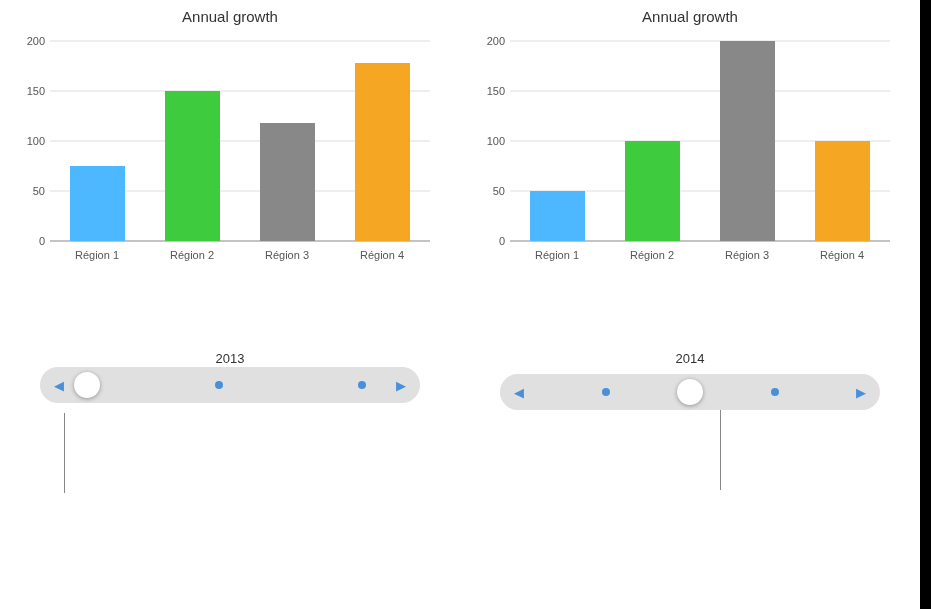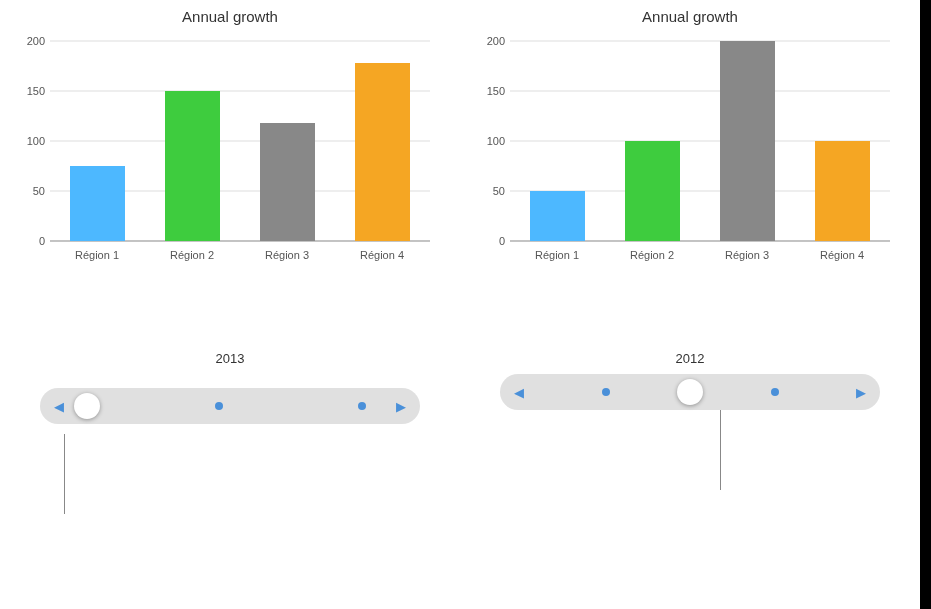--- a/index.html
+++ b/index.html
@@ -43,21 +43,21 @@
 
         <rect x="155" y="60" width="55" height="150" fill="#3ecc3e"></rect>
         <text x="182" y="228" text-anchor="middle" font-family="Arial" font-size="11" fill="#555">Région 2</text>
 
         <rect x="250" y="92" width="55" height="118" fill="#888"></rect>
         <text x="277" y="228" text-anchor="middle" font-family="Arial" font-size="11" fill="#555">Région 3</text>
 
         <rect x="345" y="32" width="55" height="178" fill="#f5a623"></rect>
         <text x="372" y="228" text-anchor="middle" font-family="Arial" font-size="11" fill="#555">Région 4</text>
       </svg>
-      <div style="font-family:Arial,sans-serif; font-size:13px; color:#333; margin-bottom:22px;text-align:center;">2013</div>
+      <div style="font-family:Arial,sans-serif; font-size:13px; color:#333; margin-bottom:1px;text-align:center;">2013</div>
 
       <div style="width:380px; height:36px; background:#e0e0e0; border-radius:18px; display:flex; align-items:center; padding:0 8px; margin-bottom:10px; position:relative;">
         <button style="width:22px;height:22px;background:none;border:none;cursor:pointer;color:#4a90d9;font-size:13px;display:flex;align-items:center;justify-content:center;">◀</button>
 
         <div style="flex:1; display:flex; align-items:center; padding:0 4px;">
           <div style="width:26px;height:26px;border-radius:50%;background:#fff;box-shadow:0 1px 4px rgba(0,0,0,0.35);cursor:pointer;flex-shrink:0;"></div>
           <div style="flex:1;display:flex;justify-content:center;align-items:center;">
             <div style="width:8px;height:8px;border-radius:50%;background:#4a90d9;margin:0 20px;"></div>
           </div>
           <div style="display:flex;justify-content:center;align-items:center;">
@@ -98,21 +98,21 @@
 
         <rect x="155" y="110" width="55" height="100" fill="#3ecc3e"></rect>
         <text x="182" y="228" text-anchor="middle" font-family="Arial" font-size="11" fill="#555">Région 2</text>
 
         <rect x="250" y="10" width="55" height="200" fill="#888"></rect>
         <text x="277" y="228" text-anchor="middle" font-family="Arial" font-size="11" fill="#555">Région 3</text>
 
         <rect x="345" y="110" width="55" height="100" fill="#f5a623"></rect>
         <text x="372" y="228" text-anchor="middle" font-family="Arial" font-size="11" fill="#555">Région 4</text>
       </svg>
-      <div style="font-family:Arial,sans-serif; font-size:13px; color:#333; margin-bottom:8px;">2012</div>
+      <div style="font-family:Arial,sans-serif; font-size:13px; color:#333; margin-bottom:8px;">2014</div>
 
       <div style="width:380px; height:36px; background:#e0e0e0; border-radius:18px; display:flex; align-items:center; padding:0 8px; position:relative;">
         <button style="width:22px;height:22px;background:none;border:none;cursor:pointer;color:#4a90d9;font-size:13px;display:flex;align-items:center;justify-content:center;">◀</button>
         <div style="flex:1; display:flex; align-items:center; padding:0 4px;">
           <div style="flex:1;display:flex;justify-content:center;align-items:center;">
             <div style="width:8px;height:8px;border-radius:50%;background:#4a90d9;margin:0 20px;"></div>
           </div>
           <div style="width:26px;height:26px;border-radius:50%;background:#fff;box-shadow:0 1px 4px rgba(0,0,0,0.35);cursor:pointer;flex-shrink:0;"></div>
           <div style="flex:1;display:flex;justify-content:center;align-items:center;">
             <div style="width:8px;height:8px;border-radius:50%;background:#4a90d9;margin:0 20px;"></div>

